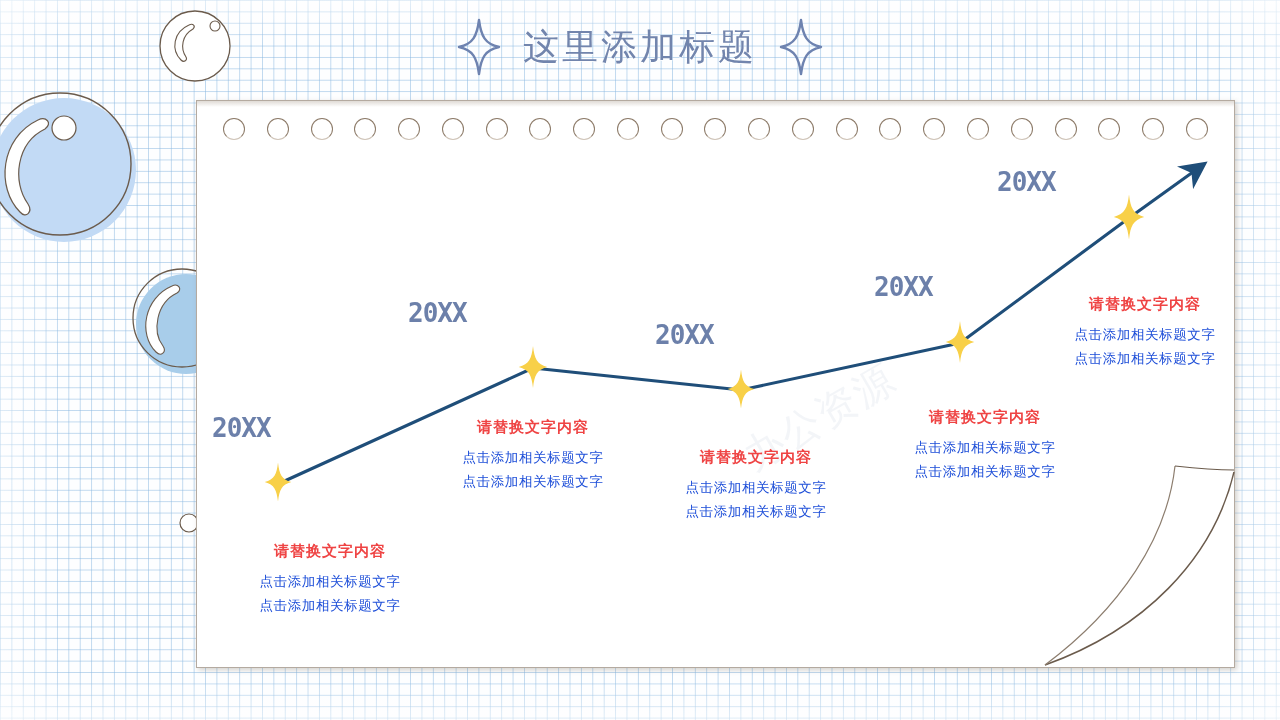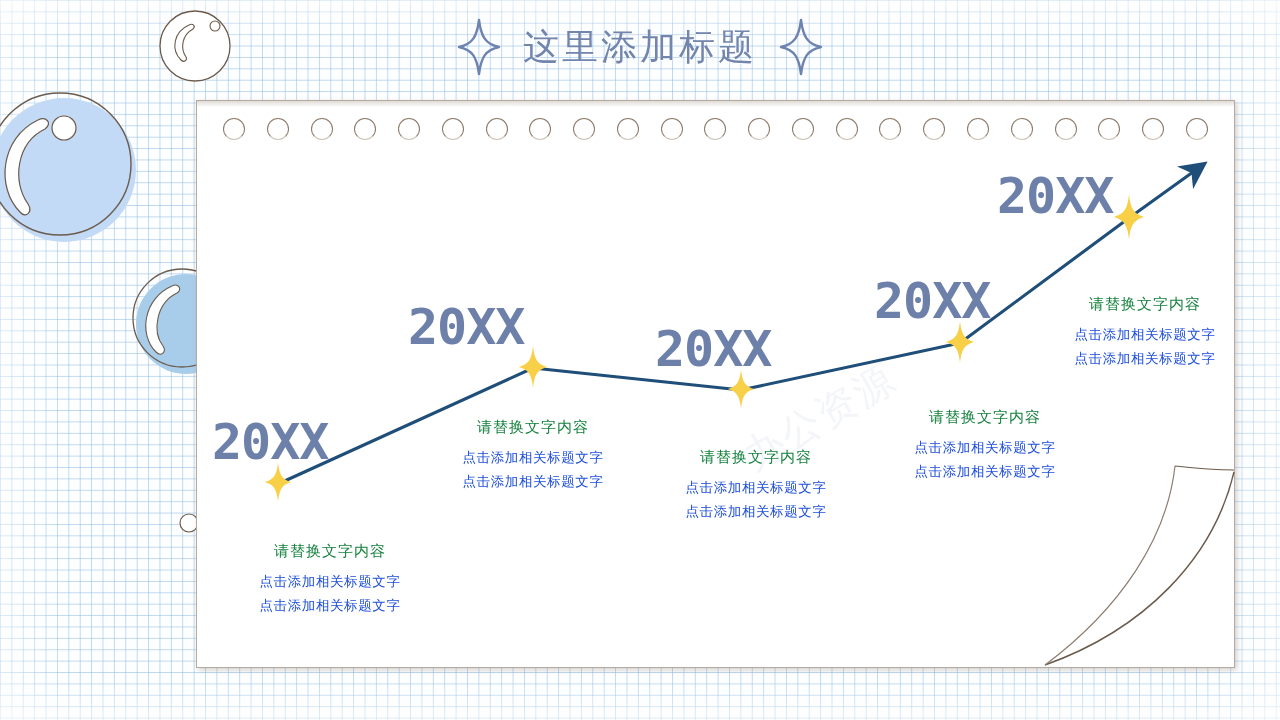--- a/index.html
+++ b/index.html
@@ -82,26 +82,26 @@
     white-space:nowrap;
   }
 
   
   #chart-svg{ position:absolute; left:0; top:0; }
 
   
   .year{
     position:absolute;
     font-family:"DejaVu Sans Mono","Liberation Mono",monospace;
-    font-size:50px; font-weight:700; letter-spacing:-1px;
+    font-size:26px; font-weight:700; letter-spacing:-1px;
     color:#6c80aa; white-space:nowrap;
   }
   .txtblock{ position:absolute; white-space:nowrap; }
   .txtblock .tb-title{
-    font-size:15px; font-weight:400; color:#15803d;
+    font-size:15px; font-weight:700; color:#ef4444;
     letter-spacing:1px; margin-bottom:9px;
   }
   .txtblock .tb-line{
     font-size:13.5px; color:#1d4ed8; letter-spacing:.6px;
     line-height:1.75; text-align:center;
   }
   .tb-center{ text-align:center; }
 
   
   #curl{ position:absolute; right:-1px; bottom:-1px; }

